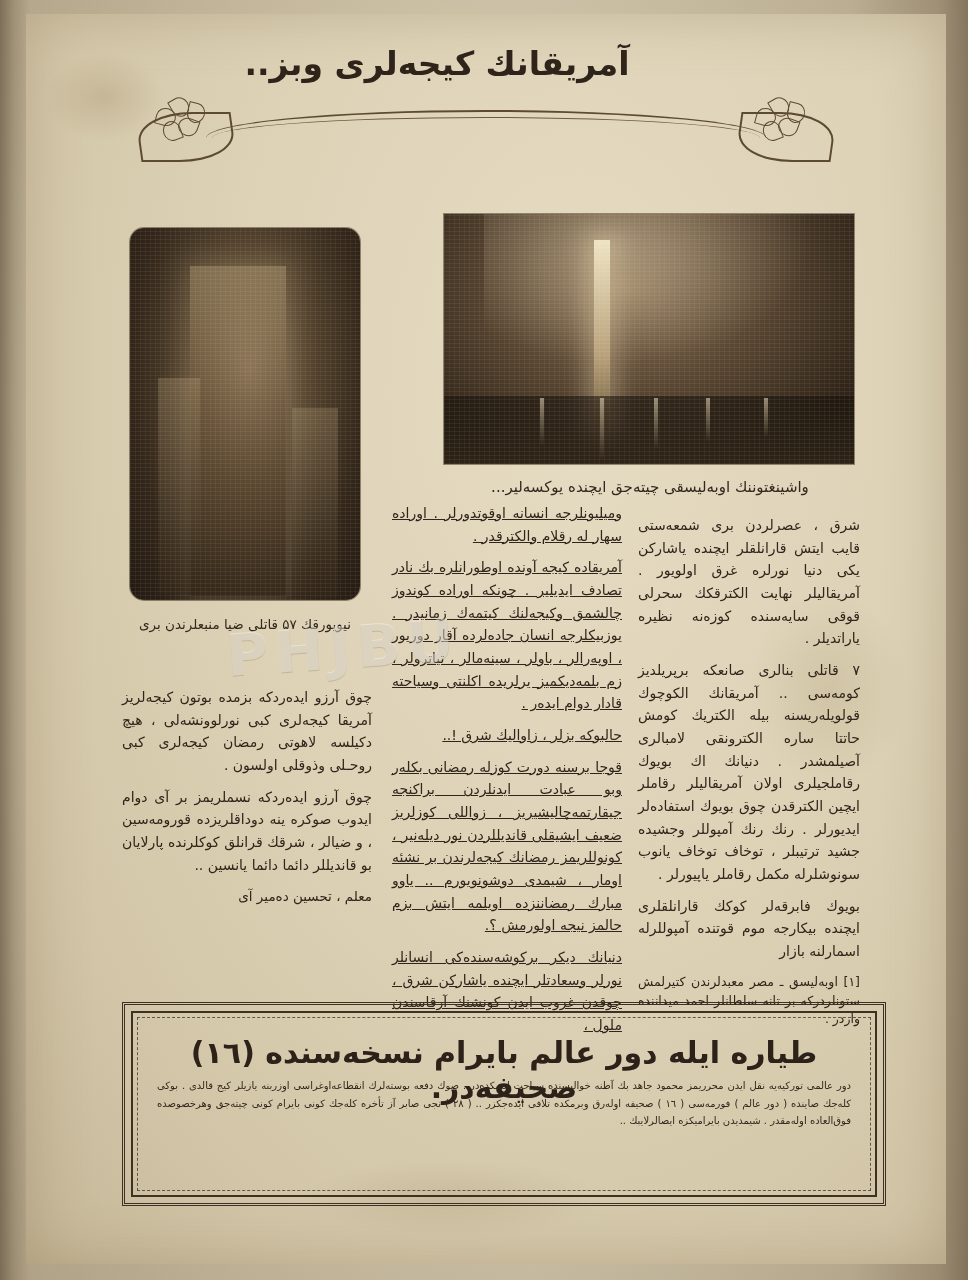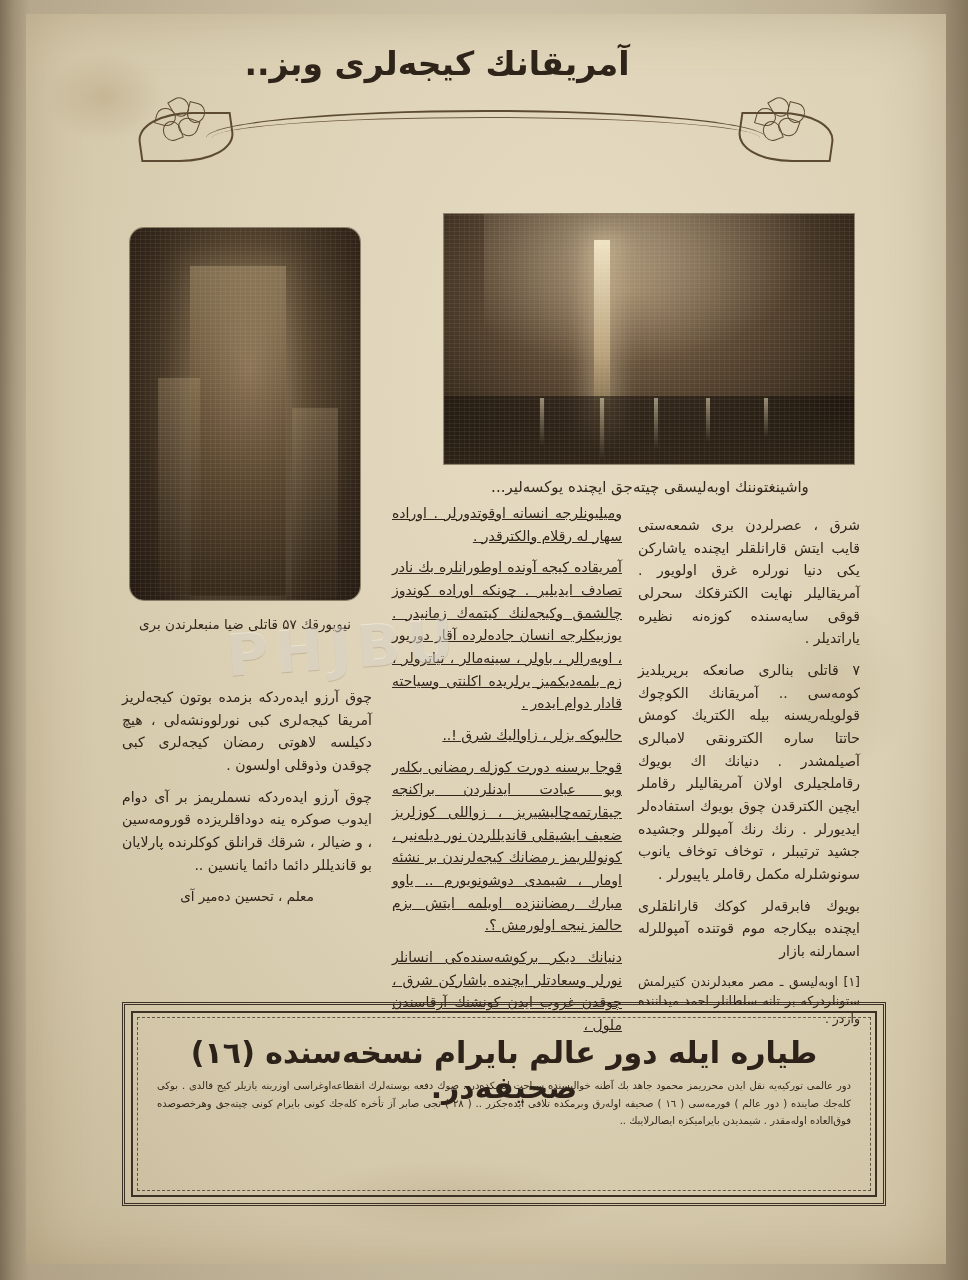--- a/index.html
+++ b/index.html
@@ -136,21 +136,21 @@
   .cap-left{left:96px;top:600px;width:246px;font-size:13.5px;}
 
   .col{
     position:absolute;direction:rtl;text-align:justify;
     color:#30251b;font-size:14px;line-height:1.62;
   }
   .col p{margin:0 0 9px 0;}
   .col-a{left:612px;top:488px;width:222px;margin-top:12px;}
   .col-b{left:366px;top:488px;width:230px;text-decoration:underline;}
   .col-c{left:96px;top:672px;width:250px;}
-  .signature{margin-top:10px;text-align:center;font-size:13.5px;}
+  .signature{margin-top:10px;text-align:right;font-size:13.5px;}
   .footnote{font-size:12.5px;line-height:1.5;margin-top:12px;border-top:1px solid rgba(60,45,30,.0);}
 
   
   .box{
     position:absolute;left:96px;top:988px;width:746px;height:186px;
     border:3px double #3d3024;
     padding:6px;
   }
   .box-inner{
     width:100%;height:100%;
@@ -248,21 +248,21 @@
 
     <div class="col col-b">
       <p>ومیلیونلرجە انسانه اوقوتدورلر . اورادە سهار لە رقلام والكترقدر .</p>
       <p>آمریقادە كیجە آوندە اوطورانلره بك نادر تصادف ایدیلیر . چونكە اورادە كوندوز چالشمق وكیجەلنك كیتمەك زمانیدر . یوزبیكلرجە انسان جادەلردە آقار دوریور ، اوپەرالر ، باولر ، سینەمالر ، تیاترولر ، زم بلمەدیكمیز یرلریده اكلنتی وسیاحتە قادار دوام ایدەر .</p>
       <p>حالبوكە بزلر ، زاوالیك شرق !..</p>
       <p>قوجا برسنە دورت كوزلە رمضانی بكلەر وبو عبادت ایدنلردن براكنجە جیقارتمەچالیشیریز ، زواللی كوزلریز ضعیف ایشیقلی قاندیللردن نور دیلەنیر ، كونوللریمز رمضانك كیجەلرندن بر نشئە اومار ، شیمدی دوشونویورم .. یاوو مبارك رمضاننزدە اویلمە ایتش بزم حالمز نیجە اولورمش ؟.</p>
       <p>دنیانك دیكر برکوشەسندەكی انسانلر نورلر وسعادتلر ایچنده یاشارکن شرق ، چوقدن غروب ایدن كونشنك آرقاسندن ملول ،</p>
     </div>
 
     <div class="col col-c">
-      <p>چوق آرزو ایدەردكە بزمدە بوتون كیجەلریز آمریقا كیجەلری كبی نورلوونشەلی ، هیچ دكیلسە لاهوتی رمضان كیجەلری كبی چوقدن وذوقلی اولسون .</p>
+      <p>چوق آرزو ایدەردكە بزمدە بوتون كیجەلریز آمریقا كیجەلری كبی نورلوونشەلی ، هیچ دكیلسە لاهوتی رمضان كیجەلری كبی روحـلی وذوقلی اولسون .</p>
       <p>چوق آرزو ایدەردكە نسملریمز بر آی دوام ایدوب صوكرە ینە دوداقلریزدە قورومەسین ، و ضیالر ، شرقك قرانلق كوكلرندە پارلایان بو قاندیللر دائما دائما یانسین ..</p>
       <div class="signature">معلم ، تحسین دەمیر آی</div>
     </div>
 
     <div class="wm">PHJBU</div>
 
     <div class="box">
       <div class="box-inner">
         <div class="box-title">طیاره ایله دور عالم بایرام نسخەسندە (١٦) صحیفەدر.</div>
         <div class="box-body">دور عالمی توركیەیە نقل ایدن محرریمز محمود جاهد بك آطنە خوالیسندە سیاحت ایتمكدەدر . صوك دفعە بوستەلرك انقطاعەاوغراسی اوزربنە یازیلر كیج قالدی . بوكی كلەجك صایندە ( دور عالم ) فورمەسی ( ١٦ ) صحیفە اولەرق وبرمكدە تلافی ایدەجكزر .. ( ٢٨ ) نجی صابر آز تأخرە كلەجك كونی بایرام كونی چیتەجق وهرخصوصدە فوق‌العادە اولەمقدر . شیمدیدن بایرامیكزە ایصالرلایبك ..</div>

